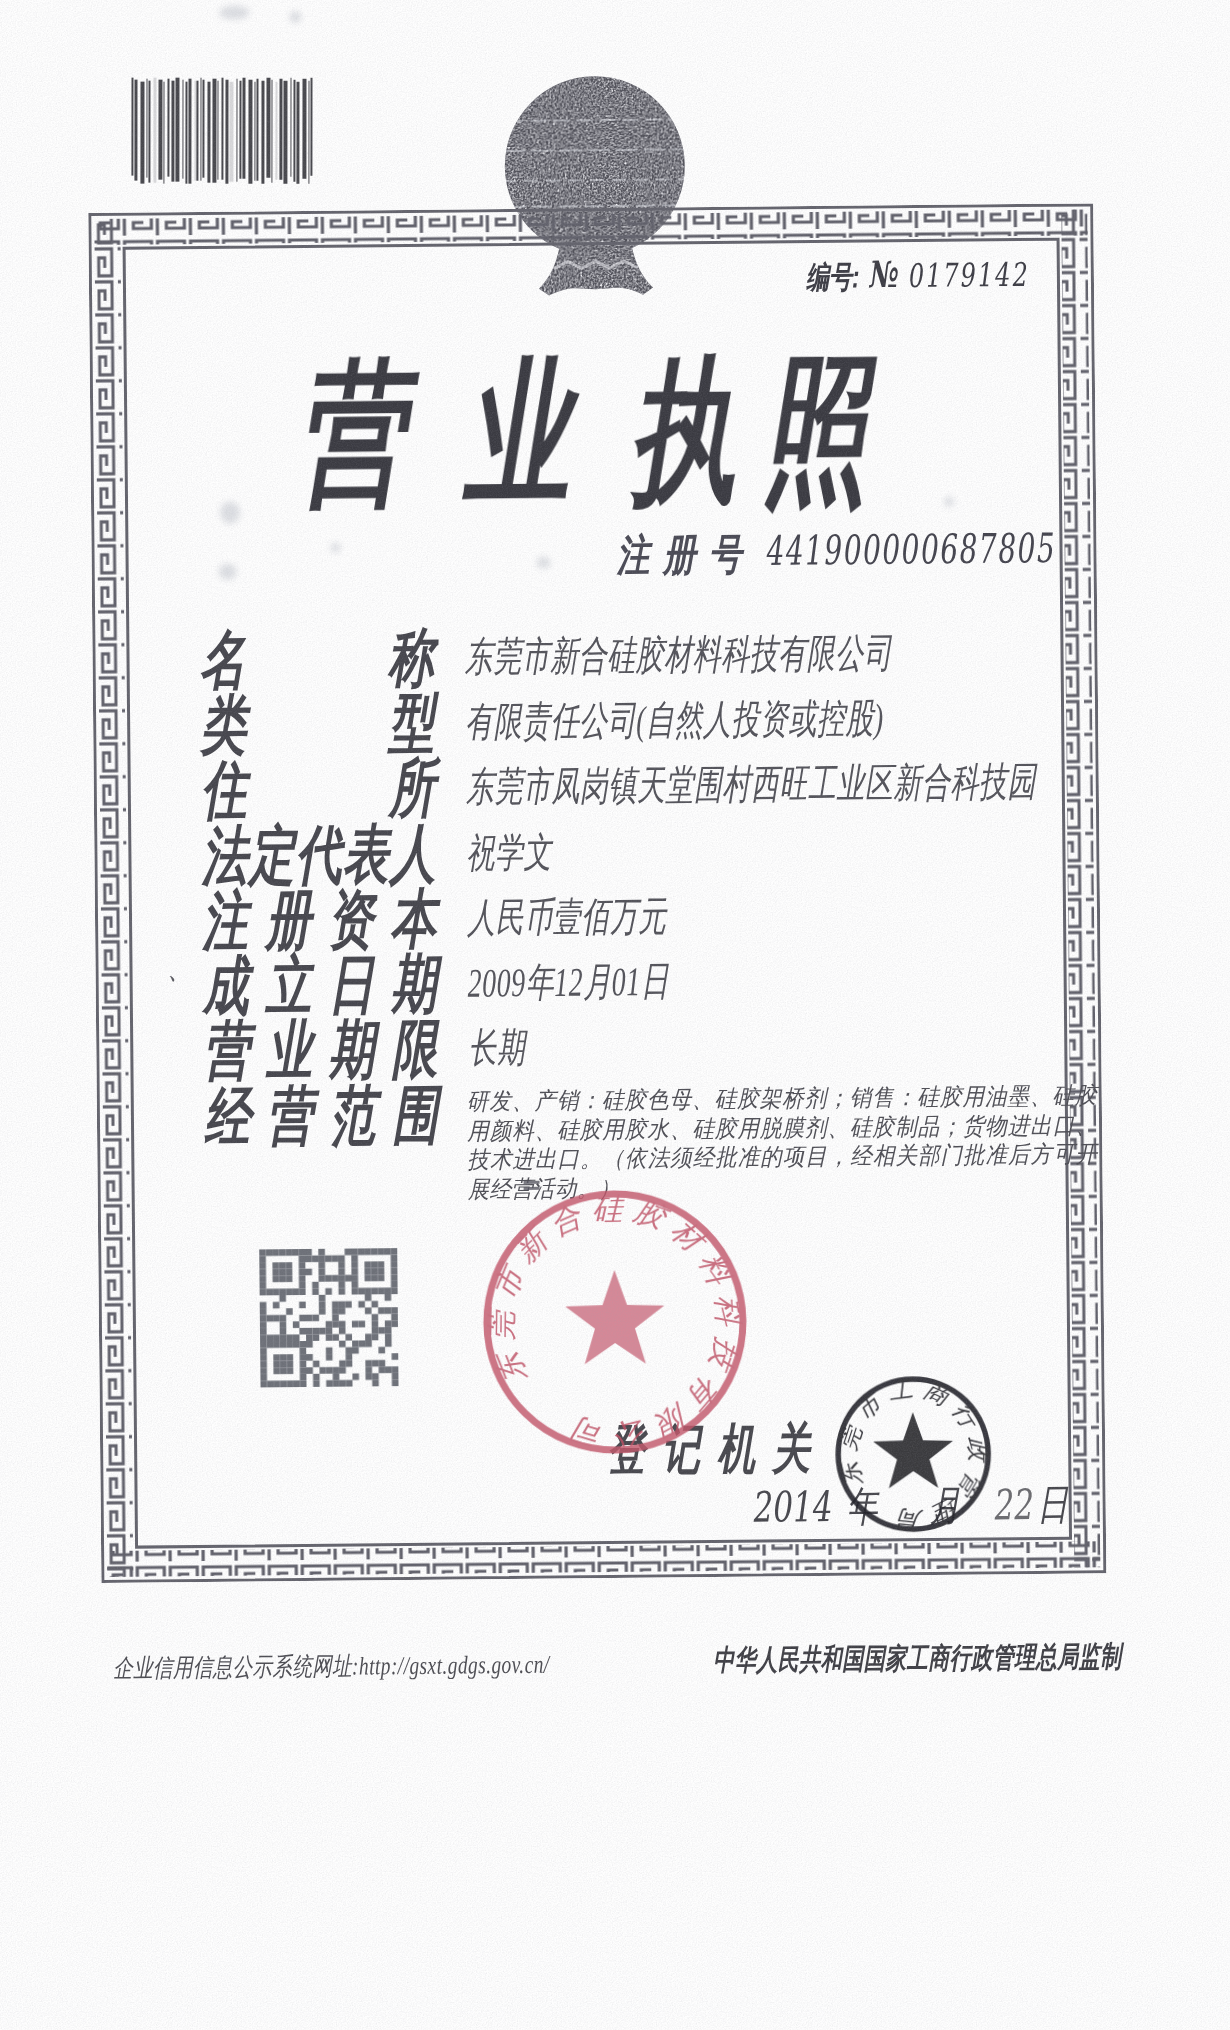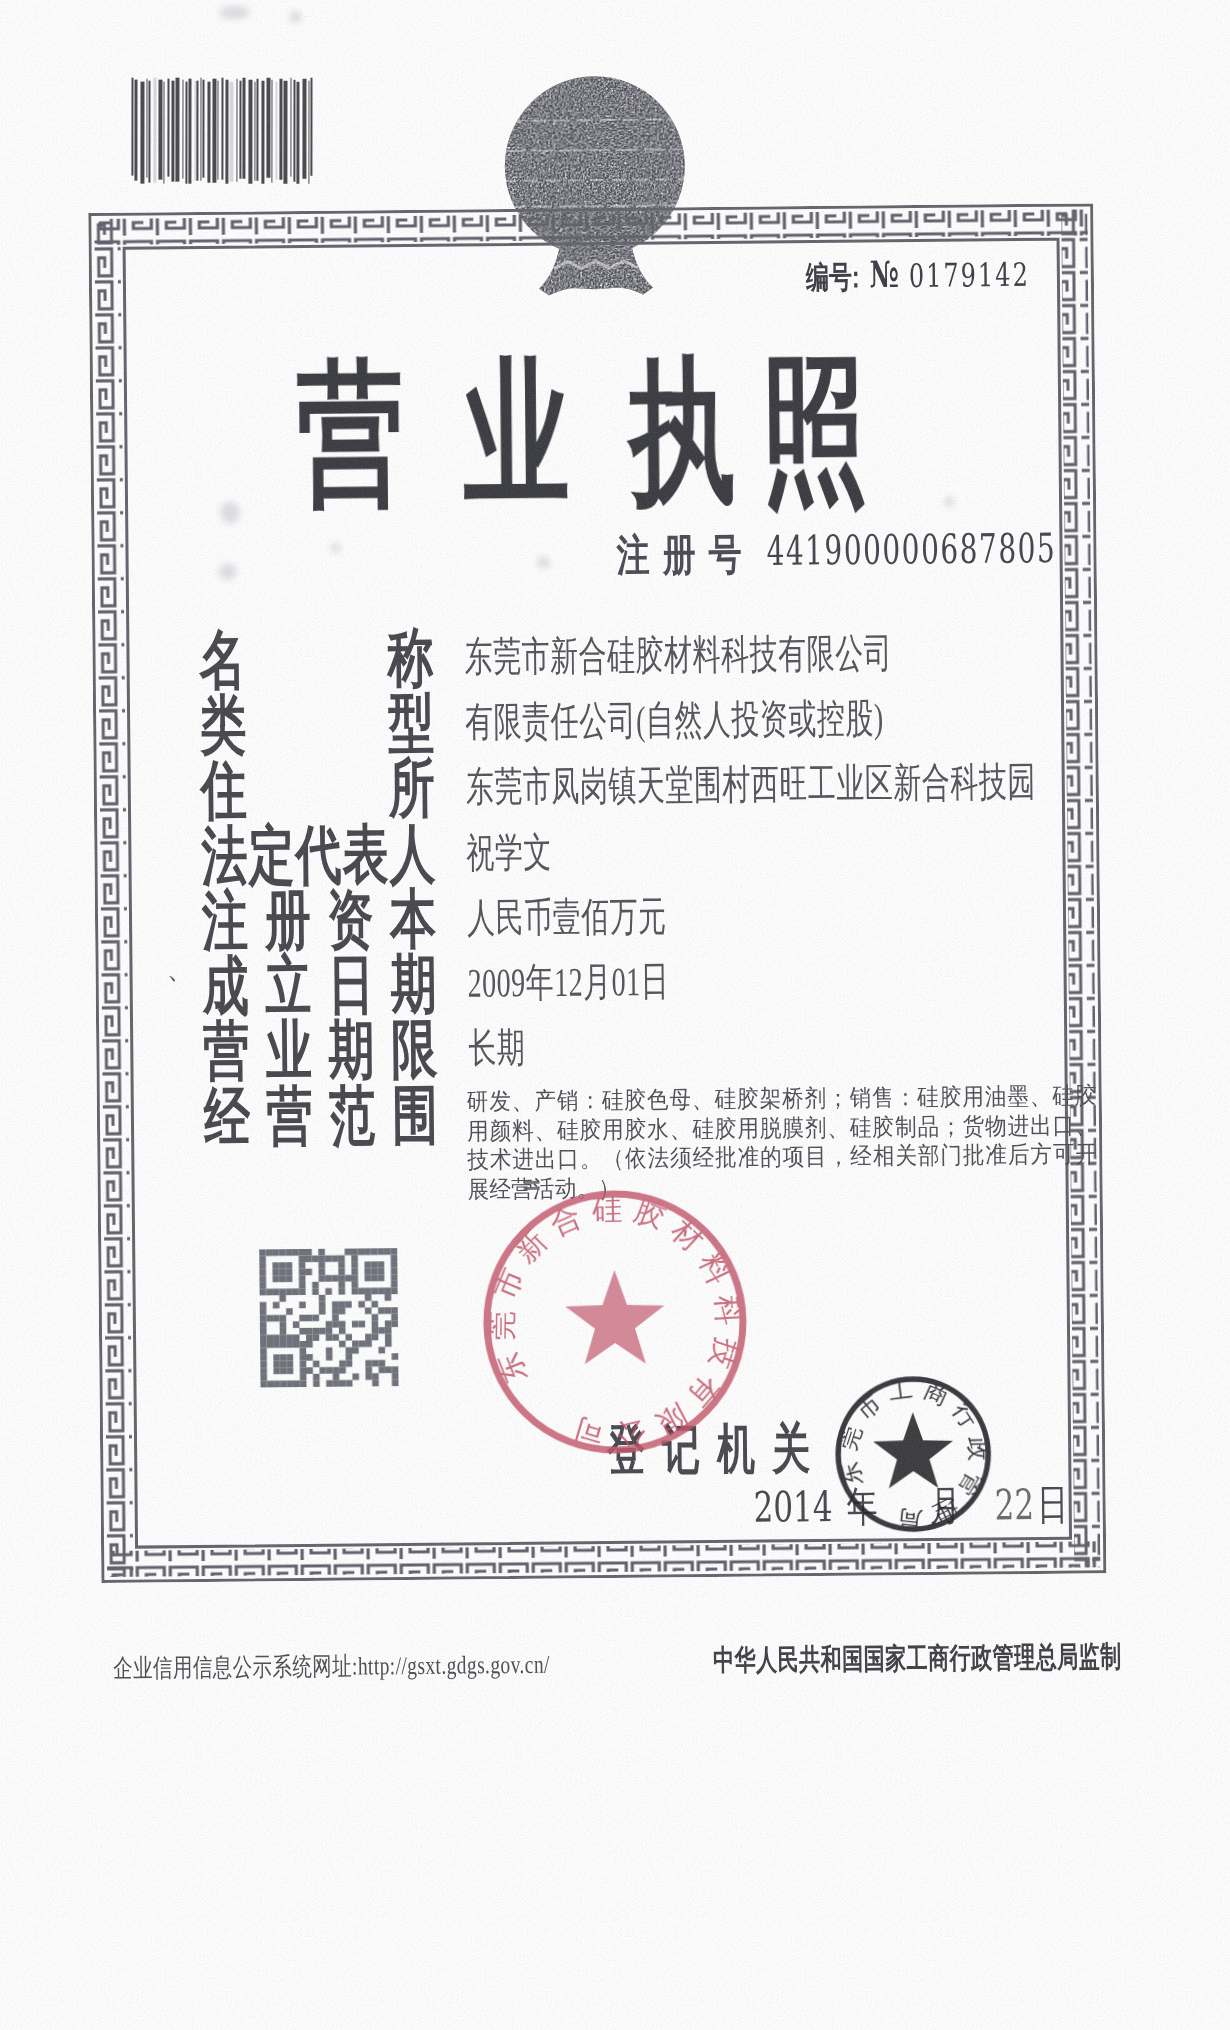--- a/index.html
+++ b/index.html
@@ -1,20 +1,20 @@
 <!DOCTYPE html>
 <html><head>
 <meta charset="utf-8">
 <style>
   html,body{margin:0;padding:0;}
   body{
     width:1230px;height:2030px;position:relative;background:#ffffff;
     font-family:"Liberation Sans",sans-serif;overflow:hidden;
   }
-  .page{position:absolute;inset:0;background:#fefefe;}
+  .page{position:absolute;inset:0;background:#fefefe;font-style:italic;}
   .scan{position:absolute;inset:0;transform:rotate(-0.55deg);transform-origin:50% 45%;}
 
   
   .barcode{position:absolute;left:135px;top:72px;width:196px;height:108px;
     filter:blur(.6px);opacity:.92;transform:rotate(.6deg);}
   .emblem{position:absolute;left:505px;top:72px;opacity:.96;}
 
   
   .frame{position:absolute;left:95px;top:208px;}
 

